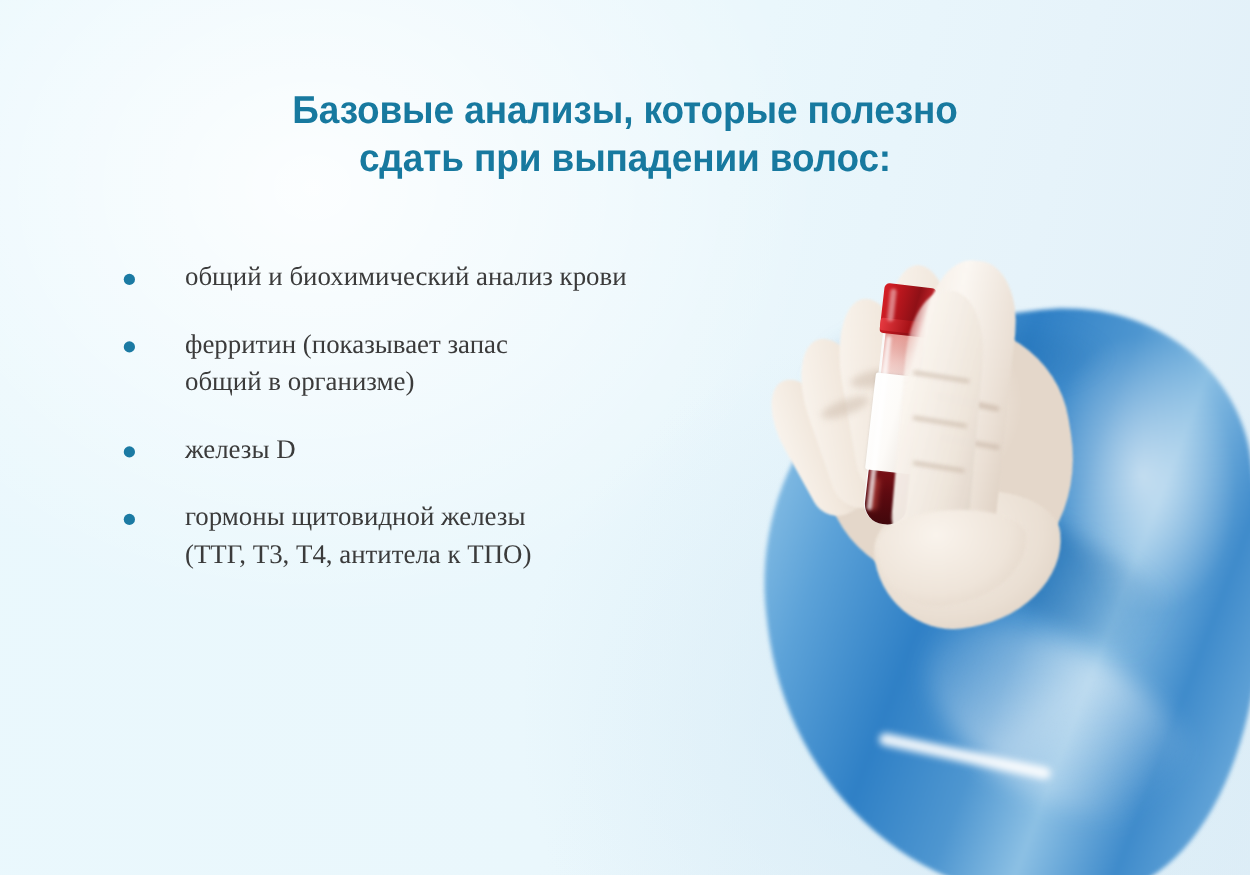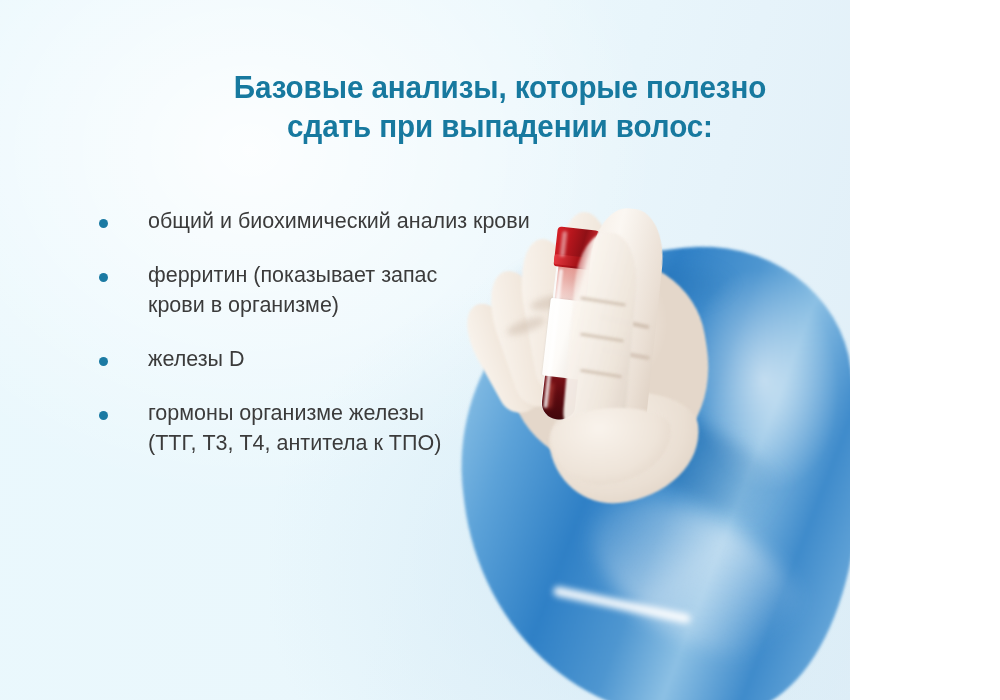--- a/index.html
+++ b/index.html
@@ -8,21 +8,21 @@
   }
   body {
     width: 1000px;
     height: 700px;
     overflow: hidden;
     font-family: "Liberation Sans", "DejaVu Sans", sans-serif;
   }
 
   #slide {
     position: relative;
-    width: 850px;
+    width: 1000px;
     height: 700px;
     overflow: hidden;
     background: #eaf7fc;
   }
 
   
   .bg-base {
     position: absolute;
     inset: 0;
     background: linear-gradient(105deg, #eaf8fd 0%, #eaf7fc 52%, #e6f3fa 74%, #dfeef7 100%);
@@ -84,21 +84,21 @@
     border-radius: 50%;
     background: #1b7aa3;
   }
   .bullet-text {
     display: block;
     color: #3b3b3b;
     font-size: 21.5px;
     line-height: 30px;
     font-weight: 400;
     white-space: pre-line;
-    font-family: Liberation Sans, sans-serif;
+    font-family: Liberation Serif, serif;
   }
 
   
   .photo {
     position: absolute;
     right: 0;
     top: 0;
     width: 420px;
     height: 700px;
     overflow: hidden;
@@ -429,30 +429,30 @@
   <div class="bullet-list">
 
     <div class="bullet-item">
       <span class="bullet-dot"></span>
       <span class="bullet-text">общий и биохимический анализ крови</span>
     </div>
 
     <div class="bullet-item">
       <span class="bullet-dot"></span>
       <span class="bullet-text">ферритин (показывает запас
-крови в организме)</span>
+общий в организме)</span>
     </div>
 
     <div class="bullet-item">
       <span class="bullet-dot"></span>
       <span class="bullet-text">железы D</span>
     </div>
 
     <div class="bullet-item">
       <span class="bullet-dot"></span>
-      <span class="bullet-text">гормоны организме железы
+      <span class="bullet-text">гормоны щитовидной железы
 (ТТГ, Т3, Т4, антитела к ТПО)</span>
     </div>
 
 
   </div>
 
 </div>
 
 </body></html>

